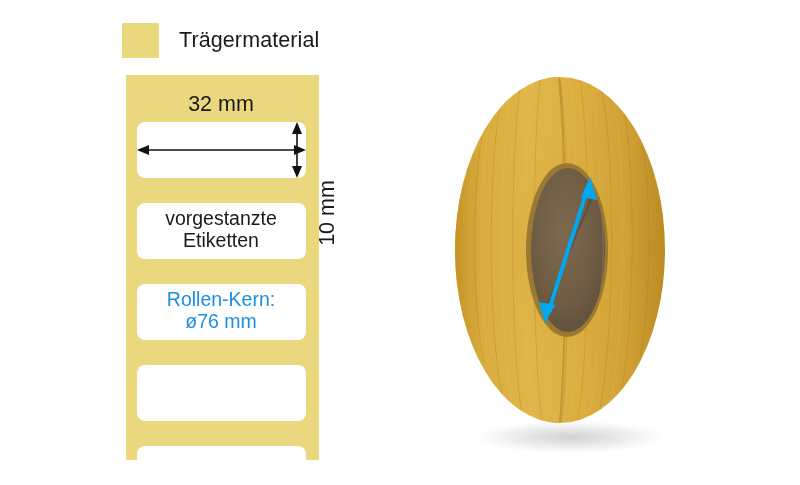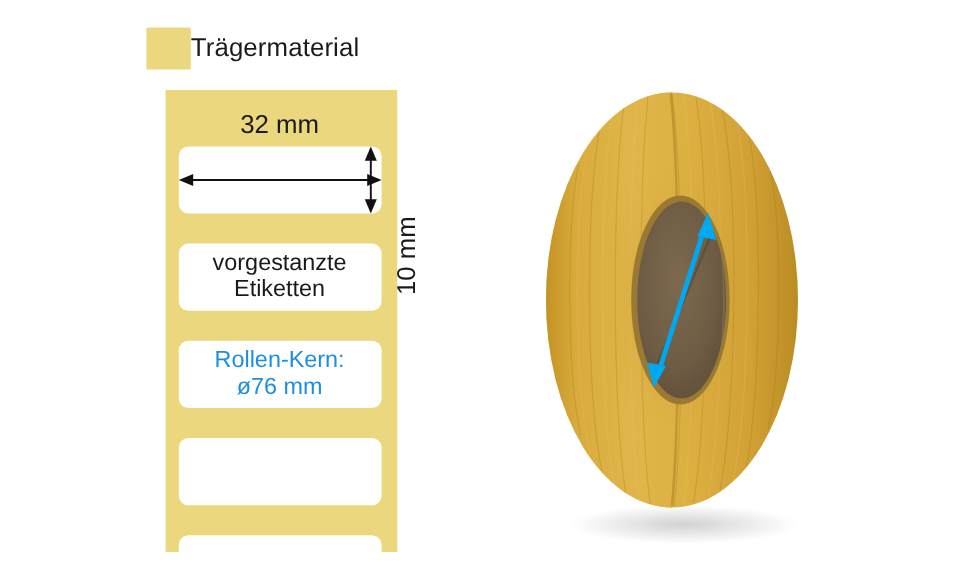--- a/index.html
+++ b/index.html
@@ -19,38 +19,39 @@
     overflow: hidden;
   }
 
   
   #legend {
     position: absolute;
     left: 122px;
     top: 23px;
     display: flex;
     align-items: center;
+    gap: 20px;
   }
   #legend-swatch {
     width: 37px;
     height: 35px;
     background: #ebd77e;
     border-radius: 1px;
   }
   #legend-label {
     font-size: 21.5px;
     color: #1a1a1a;
     letter-spacing: 0.1px;
     white-space: nowrap;
   }
 
   
   #strip-diagram {
     position: absolute;
-    left: 116px;
+    left: 104px;
     top: 70px;
     width: 250px;
     height: 415px;
   }
   #strip-diagram svg { display: block; }
 
   .dim-text {
     font-family: "Liberation Sans", sans-serif;
     font-size: 21.5px;
     fill: #1a1a1a;

